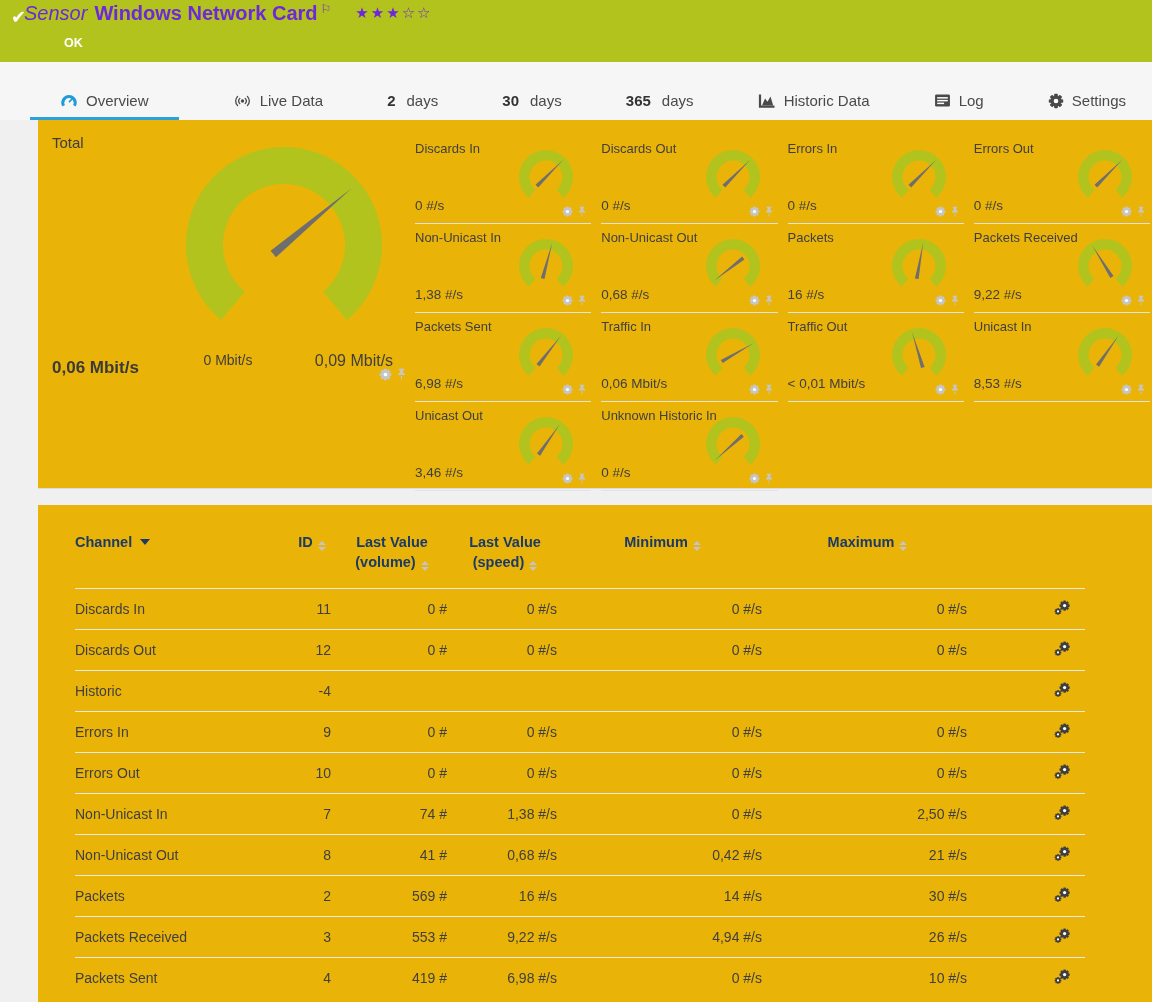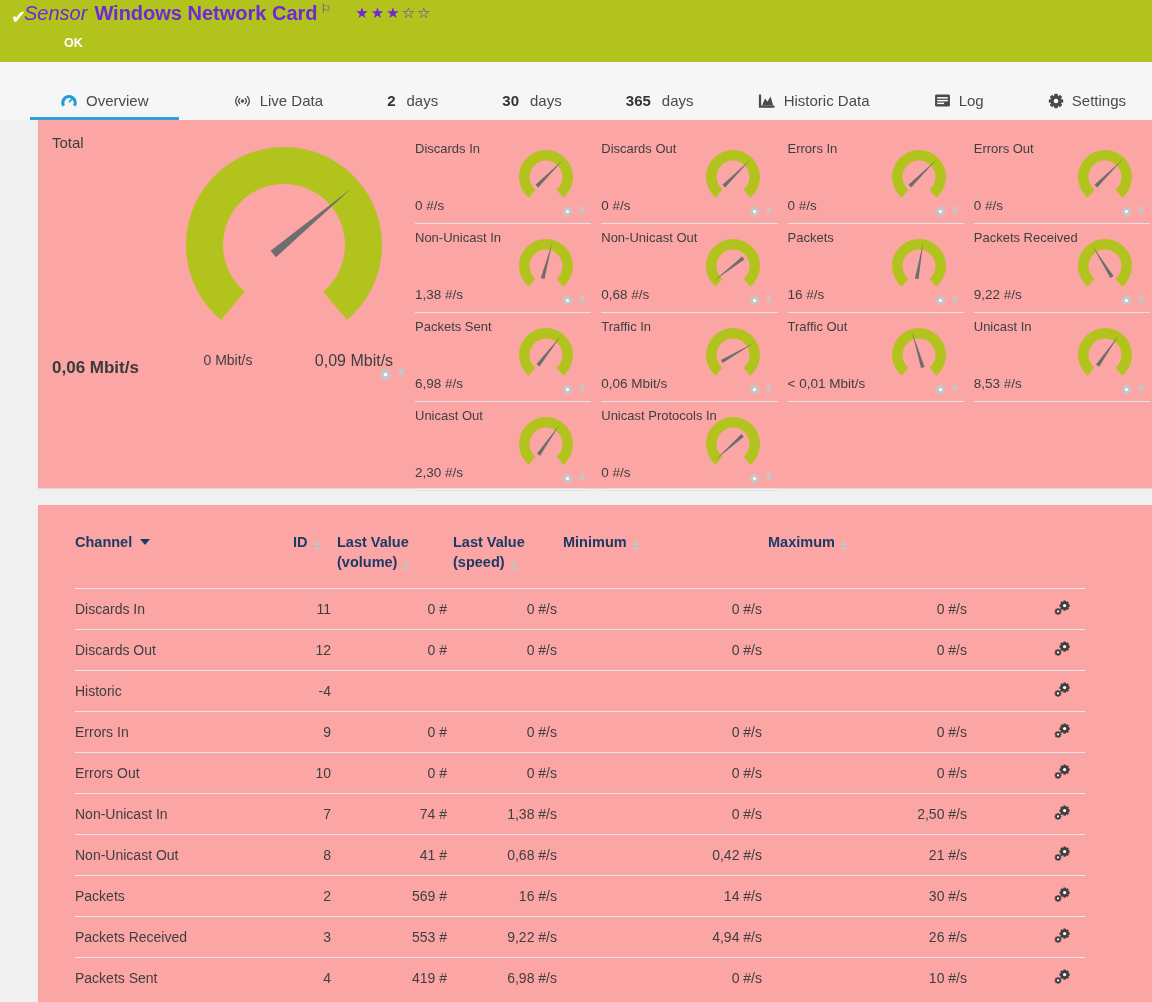--- a/index.html
+++ b/index.html
@@ -19,21 +19,21 @@
   .ok{position:absolute;left:64px;top:36px;color:#fff;font-size:12.5px;font-weight:bold;}
   
   .tabstrip{position:absolute;top:62px;left:0;right:0;height:58px;background:#f7f6f6;}
   .tabs{position:absolute;left:30px;right:16px;bottom:0;display:flex;justify-content:space-between;align-items:flex-end;text-align:right;}
   .tab{display:flex;align-items:center;gap:8px;padding:7px 10px 8px;font-size:15px;color:#4a4a4a;cursor:pointer;border-bottom:3px solid transparent;white-space:nowrap;}
   .tab.active{border-bottom-color:#2aa3dc;padding-left:30px;padding-right:30px;}
   .tab .b{font-weight:bold;color:#333;margin-right:3px;}
   .tab svg{display:block;}
   
   .content{position:absolute;top:120px;left:0;right:0;bottom:0;background:#f1f0f0;}
-  .card{position:absolute;left:38px;width:1114px;background:#fca5a5;border-bottom:1px solid #dcdcdc;}
+  .card{position:absolute;left:38px;width:1114px;background:#eab308;border-bottom:1px solid #dcdcdc;}
   .card1{top:0;height:368px;}
   .card2{top:385px;height:540px;}
   
   .totalblock{position:absolute;left:0;top:0;width:377px;height:368px;}
   .total-label{position:absolute;left:14px;top:14px;font-size:15px;color:#3d3d3d;}
   .total-svg{position:absolute;left:131px;top:13px;}
   .minlab{position:absolute;left:150px;top:232px;width:80px;text-align:center;font-size:14px;color:#3f3f3f;}
   .maxlab{position:absolute;left:268px;top:232px;width:96px;text-align:center;font-size:16px;color:#3f3f3f;}
   .total-value{position:absolute;left:14px;top:238px;font-size:17px;font-weight:bold;color:#3a3a3a;}
   .totalicons{position:absolute;right:8px;top:248px;display:flex;gap:4px;align-items:center;}
@@ -41,21 +41,21 @@
   
   .gaugegrid{position:absolute;left:377px;right:2px;top:15px;display:grid;grid-template-columns:repeat(4,1fr);column-gap:10px;}
   .gcell{position:relative;height:88px;border-bottom:1px solid #e3e3e3;}
   .glabel{position:absolute;left:0;top:6px;font-size:13px;color:#3f3f3f;white-space:nowrap;}
   .gsvg{position:absolute;right:14px;top:12px;}
   .gvalue{position:absolute;left:0;bottom:10px;font-size:13.5px;color:#3f3f3f;white-space:nowrap;}
   .gicons{position:absolute;right:4px;bottom:6px;display:flex;gap:4px;align-items:center;}
   
   .tablewrap{padding:28px 0 0 37px;}
   table{border-collapse:collapse;table-layout:fixed;width:1010px;font-size:14px;color:#3f3f3f;}
-  th{font-weight:bold;color:#1b3a66;font-size:14.5px;text-align:left;vertical-align:top;padding:0 6px 16px 0;line-height:1.35;}
+  th{font-weight:bold;color:#1b3a66;font-size:14.5px;text-align:center;vertical-align:top;padding:0 6px 16px 0;line-height:1.35;}
   th.left{text-align:left;padding-left:0;}
   th.icncol, td.icncol{text-align:right;padding-right:14px;}
   td{height:40px;border-top:1px solid #e9e9e9;padding:0 6px 0 0;text-align:right;white-space:nowrap;}
   td.left{text-align:left;padding-left:0;}
   .sort{display:inline-flex;flex-direction:column;gap:2px;margin-left:5px;vertical-align:2px;cursor:pointer;}
   .sort i{width:0;height:0;border-left:4px solid transparent;border-right:4px solid transparent;}
   .sort .up{border-bottom:4px solid #c4c4c4;}
   .sort .dn{border-top:4px solid #c4c4c4;}
   .sorted{display:inline-block;width:0;height:0;border-left:5px solid transparent;border-right:5px solid transparent;border-top:6px solid #1b3a66;margin-left:8px;vertical-align:2px;cursor:pointer;}
 </style>
@@ -512,44 +512,44 @@
               </svg>
             </span>
           </div>
         </div>
         <div class="gcell">
           <div class="glabel">Unicast Out</div>
           <div class="gsvg"><svg width="62" height="58" viewBox="0 0 62 58">
               <path d="M13.64,50.68 A27,27 0 1 1 48.36,50.68 L41.61,42.64 A16.5,16.5 0 1 0 20.39,42.64 Z" fill="#b2c31d"></path>
               <polygon points="44.8,10.3 25.1,41.7 22.0,39.6" fill="#6e6e6e"></polygon>
             </svg></div>
-          <div class="gvalue">2,30 #/s</div>
-          <div class="gicons">
-            <span class="iconbtn">
-              <svg width="11" height="11" viewBox="0 0 20 20">
-                <g>
-                  <rect x="1" y="7.66" width="18" height="4.68" rx="1.08" fill="#c6c6c6" transform="rotate(0 10 10)"></rect>
-                  <rect x="1" y="7.66" width="18" height="4.68" rx="1.08" fill="#c6c6c6" transform="rotate(45 10 10)"></rect>
-                  <rect x="1" y="7.66" width="18" height="4.68" rx="1.08" fill="#c6c6c6" transform="rotate(90 10 10)"></rect>
-                  <rect x="1" y="7.66" width="18" height="4.68" rx="1.08" fill="#c6c6c6" transform="rotate(135 10 10)"></rect>
-                  <circle cx="10" cy="10" r="6.66" fill="#c6c6c6"></circle>
-                  <circle cx="10" cy="10" r="2.88" fill="#fff"></circle>
-                </g>
-              </svg>
-            </span>
-            <span class="iconbtn">
-              <svg width="10" height="11" viewBox="0 0 12 14">
-                <path d="M3,1 h6 v1.3 h-1.1 v3 l2.1,1.7 v1.2 H2 v-1.2 l2.1,-1.7 v-3 H3 z" fill="#c6c6c6"></path>
-                <rect x="5.45" y="9.2" width="1.1" height="4" fill="#c6c6c6"></rect>
-              </svg>
-            </span>
-          </div>
-        </div>
-        <div class="gcell">
-          <div class="glabel">Unicast Protocols In</div>
+          <div class="gvalue">3,46 #/s</div>
+          <div class="gicons">
+            <span class="iconbtn">
+              <svg width="11" height="11" viewBox="0 0 20 20">
+                <g>
+                  <rect x="1" y="7.66" width="18" height="4.68" rx="1.08" fill="#c6c6c6" transform="rotate(0 10 10)"></rect>
+                  <rect x="1" y="7.66" width="18" height="4.68" rx="1.08" fill="#c6c6c6" transform="rotate(45 10 10)"></rect>
+                  <rect x="1" y="7.66" width="18" height="4.68" rx="1.08" fill="#c6c6c6" transform="rotate(90 10 10)"></rect>
+                  <rect x="1" y="7.66" width="18" height="4.68" rx="1.08" fill="#c6c6c6" transform="rotate(135 10 10)"></rect>
+                  <circle cx="10" cy="10" r="6.66" fill="#c6c6c6"></circle>
+                  <circle cx="10" cy="10" r="2.88" fill="#fff"></circle>
+                </g>
+              </svg>
+            </span>
+            <span class="iconbtn">
+              <svg width="10" height="11" viewBox="0 0 12 14">
+                <path d="M3,1 h6 v1.3 h-1.1 v3 l2.1,1.7 v1.2 H2 v-1.2 l2.1,-1.7 v-3 H3 z" fill="#c6c6c6"></path>
+                <rect x="5.45" y="9.2" width="1.1" height="4" fill="#c6c6c6"></rect>
+              </svg>
+            </span>
+          </div>
+        </div>
+        <div class="gcell">
+          <div class="glabel">Unknown Historic In</div>
           <div class="gsvg"><svg width="62" height="58" viewBox="0 0 62 58">
               <path d="M13.64,50.68 A27,27 0 1 1 48.36,50.68 L41.61,42.64 A16.5,16.5 0 1 0 20.39,42.64 Z" fill="#b2c31d"></path>
               <polygon points="13.2,46.1 39.4,19.9 41.9,22.7" fill="#6e6e6e"></polygon>
             </svg></div>
           <div class="gvalue">0 #/s</div>
           <div class="gicons">
             <span class="iconbtn">
               <svg width="11" height="11" viewBox="0 0 20 20">
                 <g>
                   <rect x="1" y="7.66" width="18" height="4.68" rx="1.08" fill="#c6c6c6" transform="rotate(0 10 10)"></rect>

